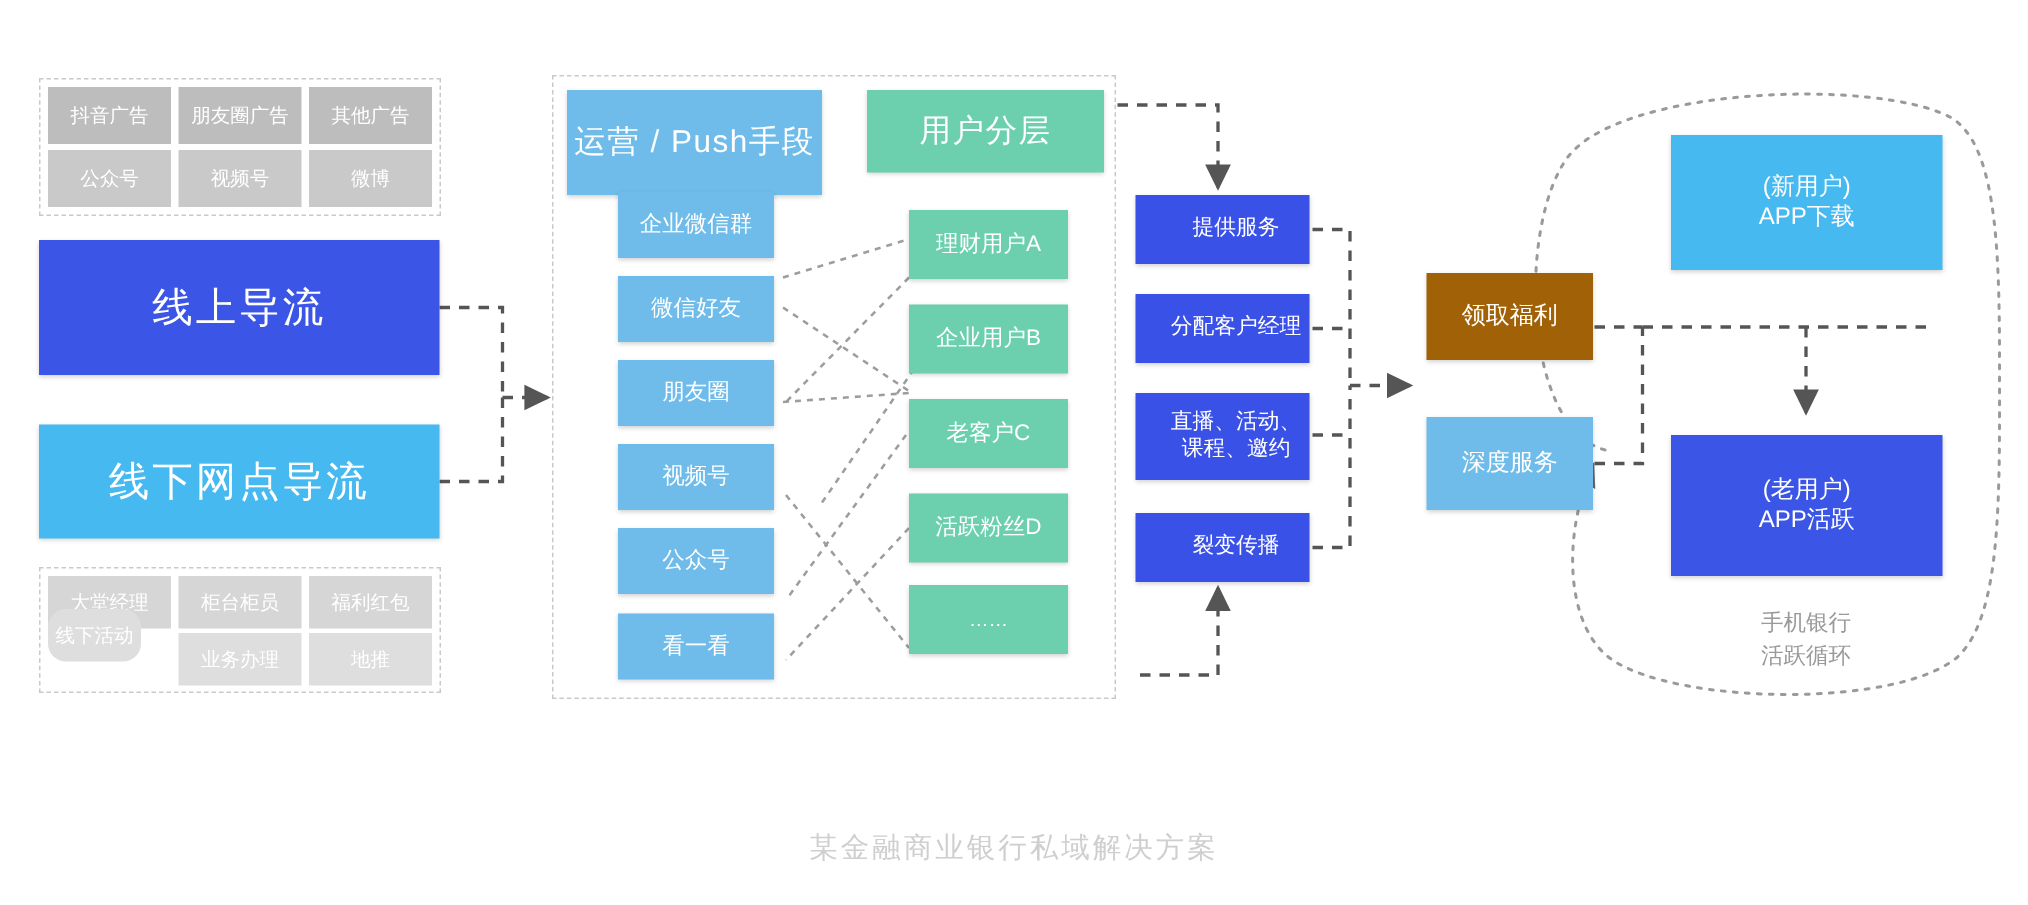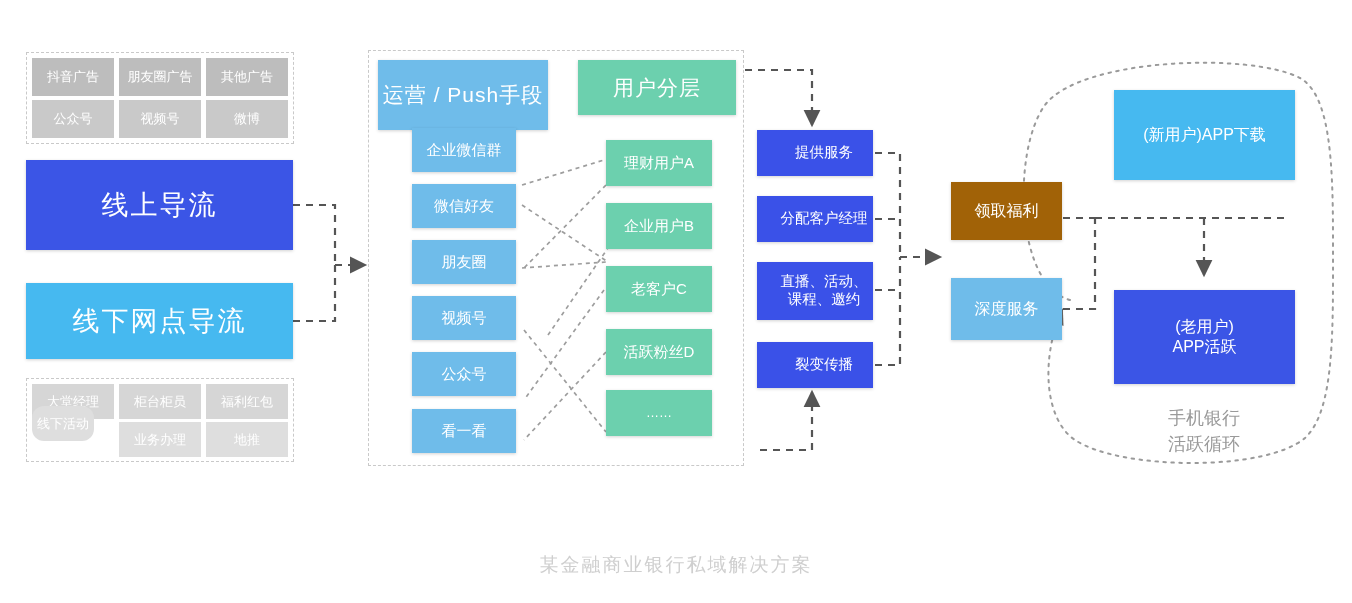--- a/index.html
+++ b/index.html
@@ -48,21 +48,21 @@
     display:flex;align-items:center;justify-content:center;
     color:#ffffff;font-size:13px;box-sizing:border-box;
   }
 
   .big-label{font-size:27px;letter-spacing:2px;}
   .hdr{font-size:21px;letter-spacing:1px;}
   .mid-item{font-size:15px;}
   .step{font-size:14.5px;}
   .rgt{font-size:16px;}
   .loop-note{
-    position:absolute;color:#9a9a9a;font-size:18px;text-align:center;
+    position:absolute;color:#9a9a9a;font-size:15px;text-align:center;
     line-height:1.45;
   }
   .caption{
     position:absolute;color:#cfcfcf;font-size:19px;letter-spacing:2px;
     width:100%;text-align:center;
   }
 </style>
 </head>
 <body>
 
@@ -165,21 +165,21 @@
   <div class="box c-blue2 step" style="left:757px;top:196px;width:116px;height:46px;">分配客户经理</div>
   <div class="box c-blue2 step" style="left:757px;top:262px;width:116px;height:58px;flex-direction:column;">
     <span>直播、活动、</span>
     <span>课程、邀约</span>
   </div>
   <div class="box c-blue2 step" style="left:757px;top:342px;width:116px;height:46px;">裂变传播</div>
 
   <div class="box c-teal rgt" style="left:951px;top:182px;width:111px;height:58px;">领取福利</div>
   <div class="box c-skyblue rgt" style="left:951px;top:278px;width:111px;height:62px;">深度服务</div>
 
-  <div class="box c-lightblue rgt" style="left:1114px;top:90px;width:181px;height:90px;flex-direction:row;">
+  <div class="box c-lightblue rgt" style="left:1114px;top:90px;width:181px;height:90px;flex-direction:column;">
     <span>(新用户)</span>
     <span>APP下载</span>
   </div>
   <div class="box c-blue rgt" style="left:1114px;top:290px;width:181px;height:94px;flex-direction:column;">
     <span>(老用户)</span>
     <span>APP活跃</span>
   </div>
 
   <div class="loop-note" style="left:1128px;top:405px;width:152px;">
     <div>手机银行</div>

